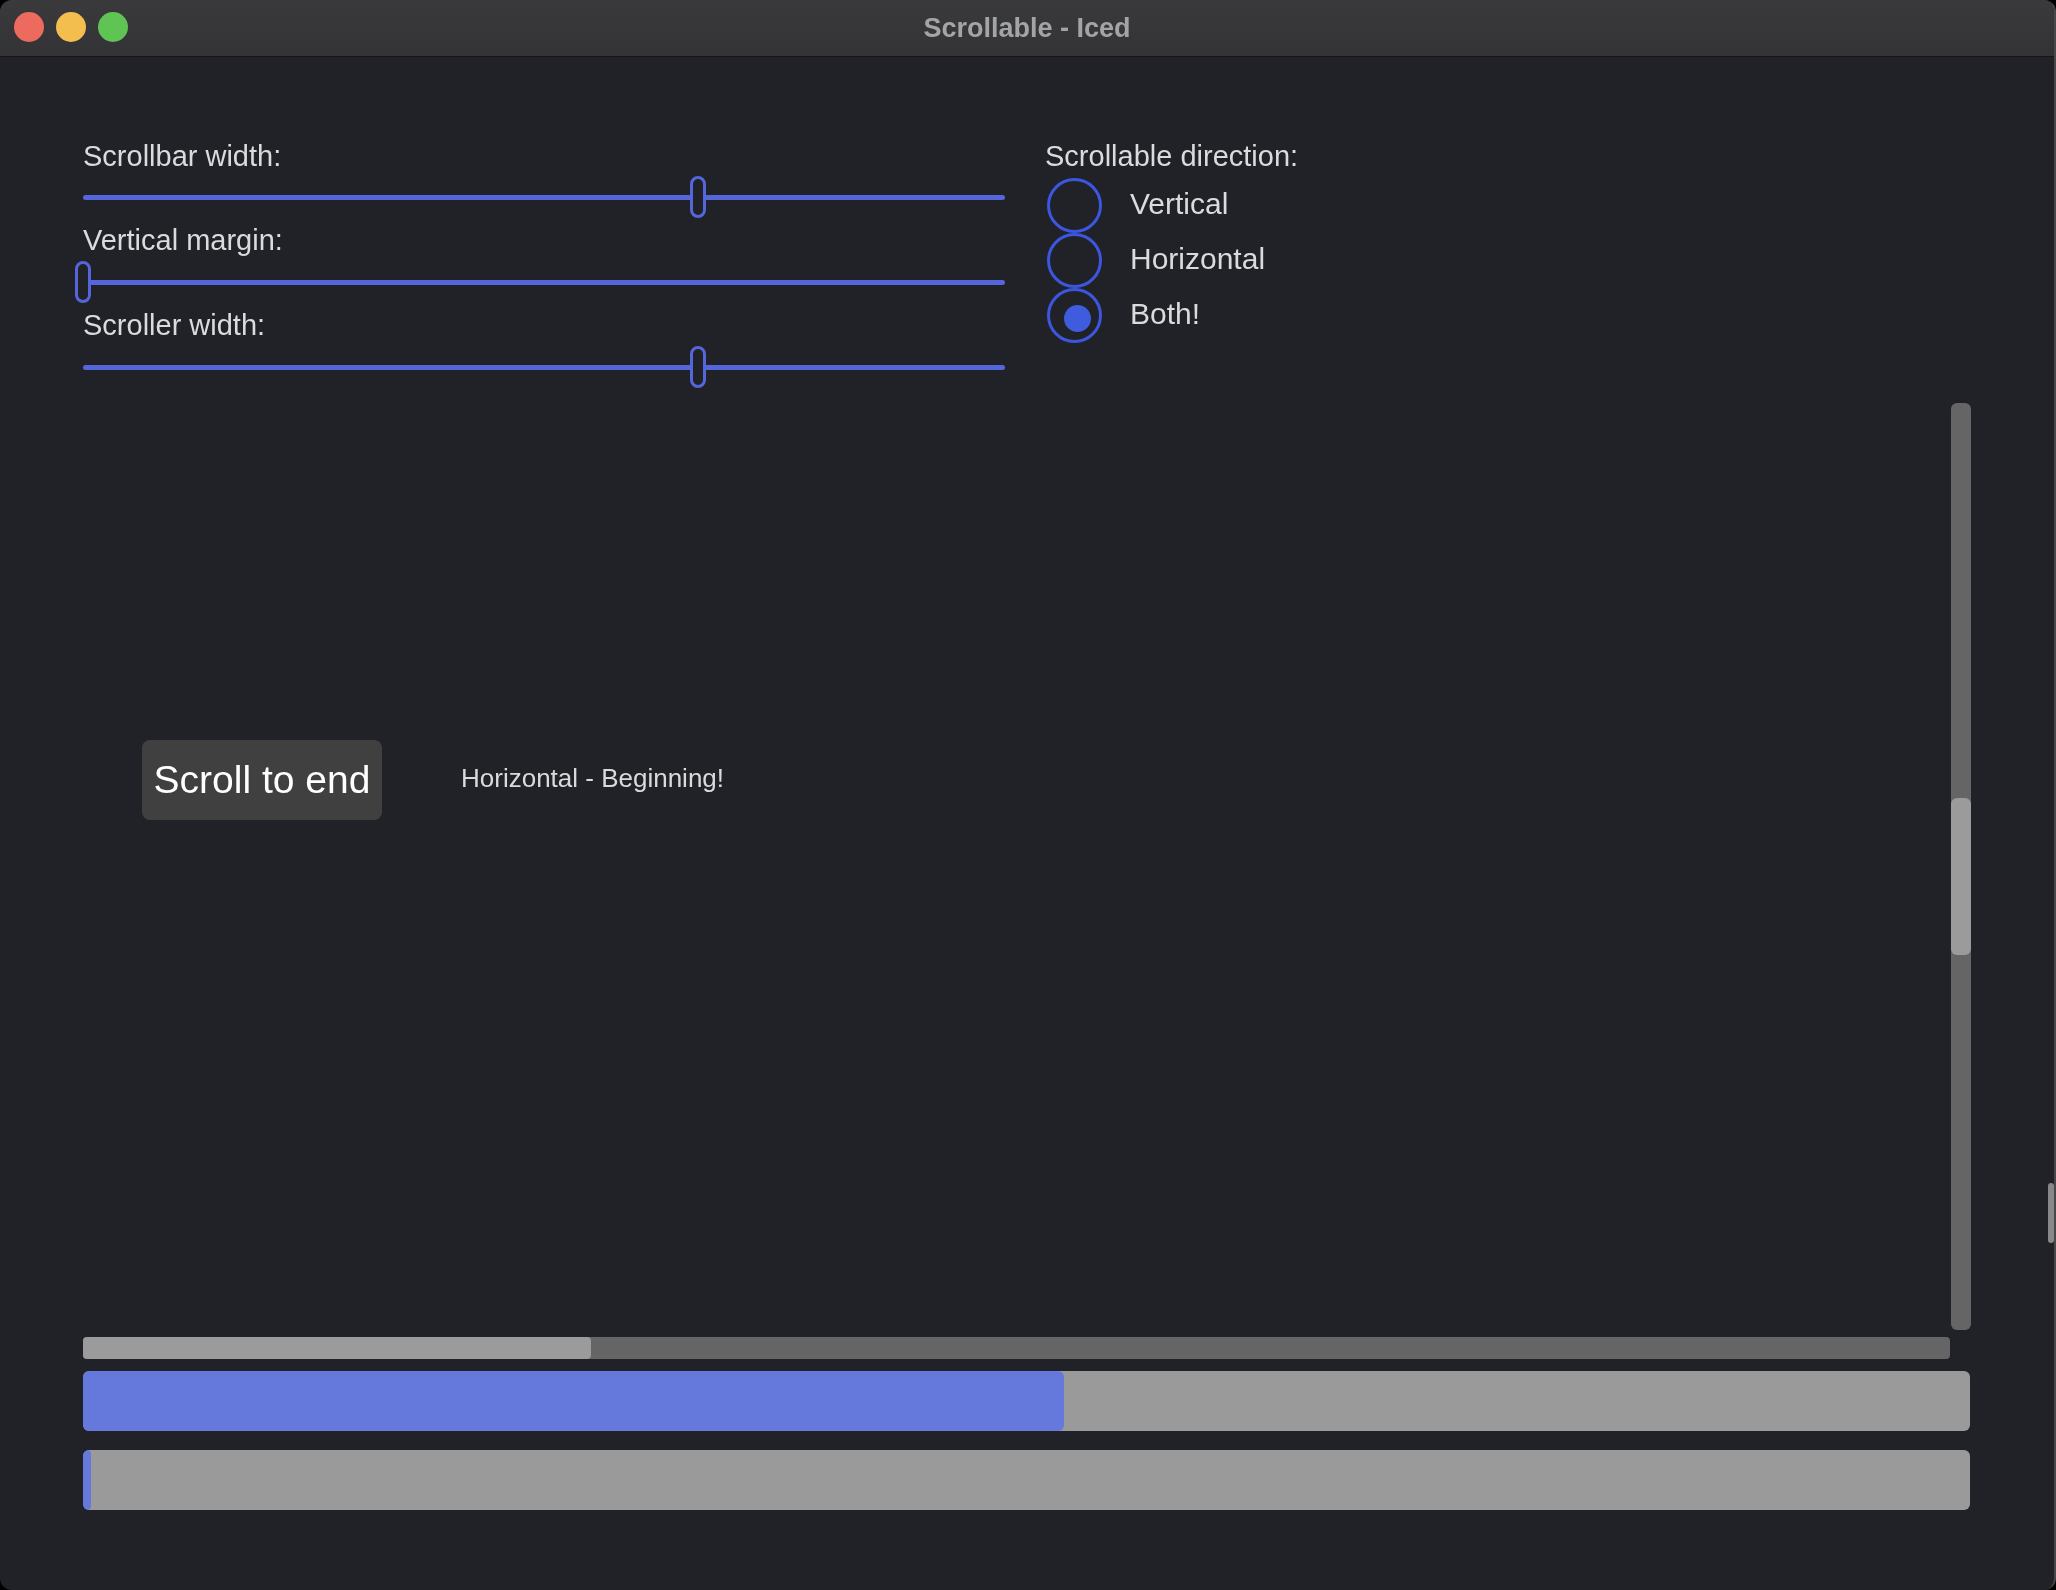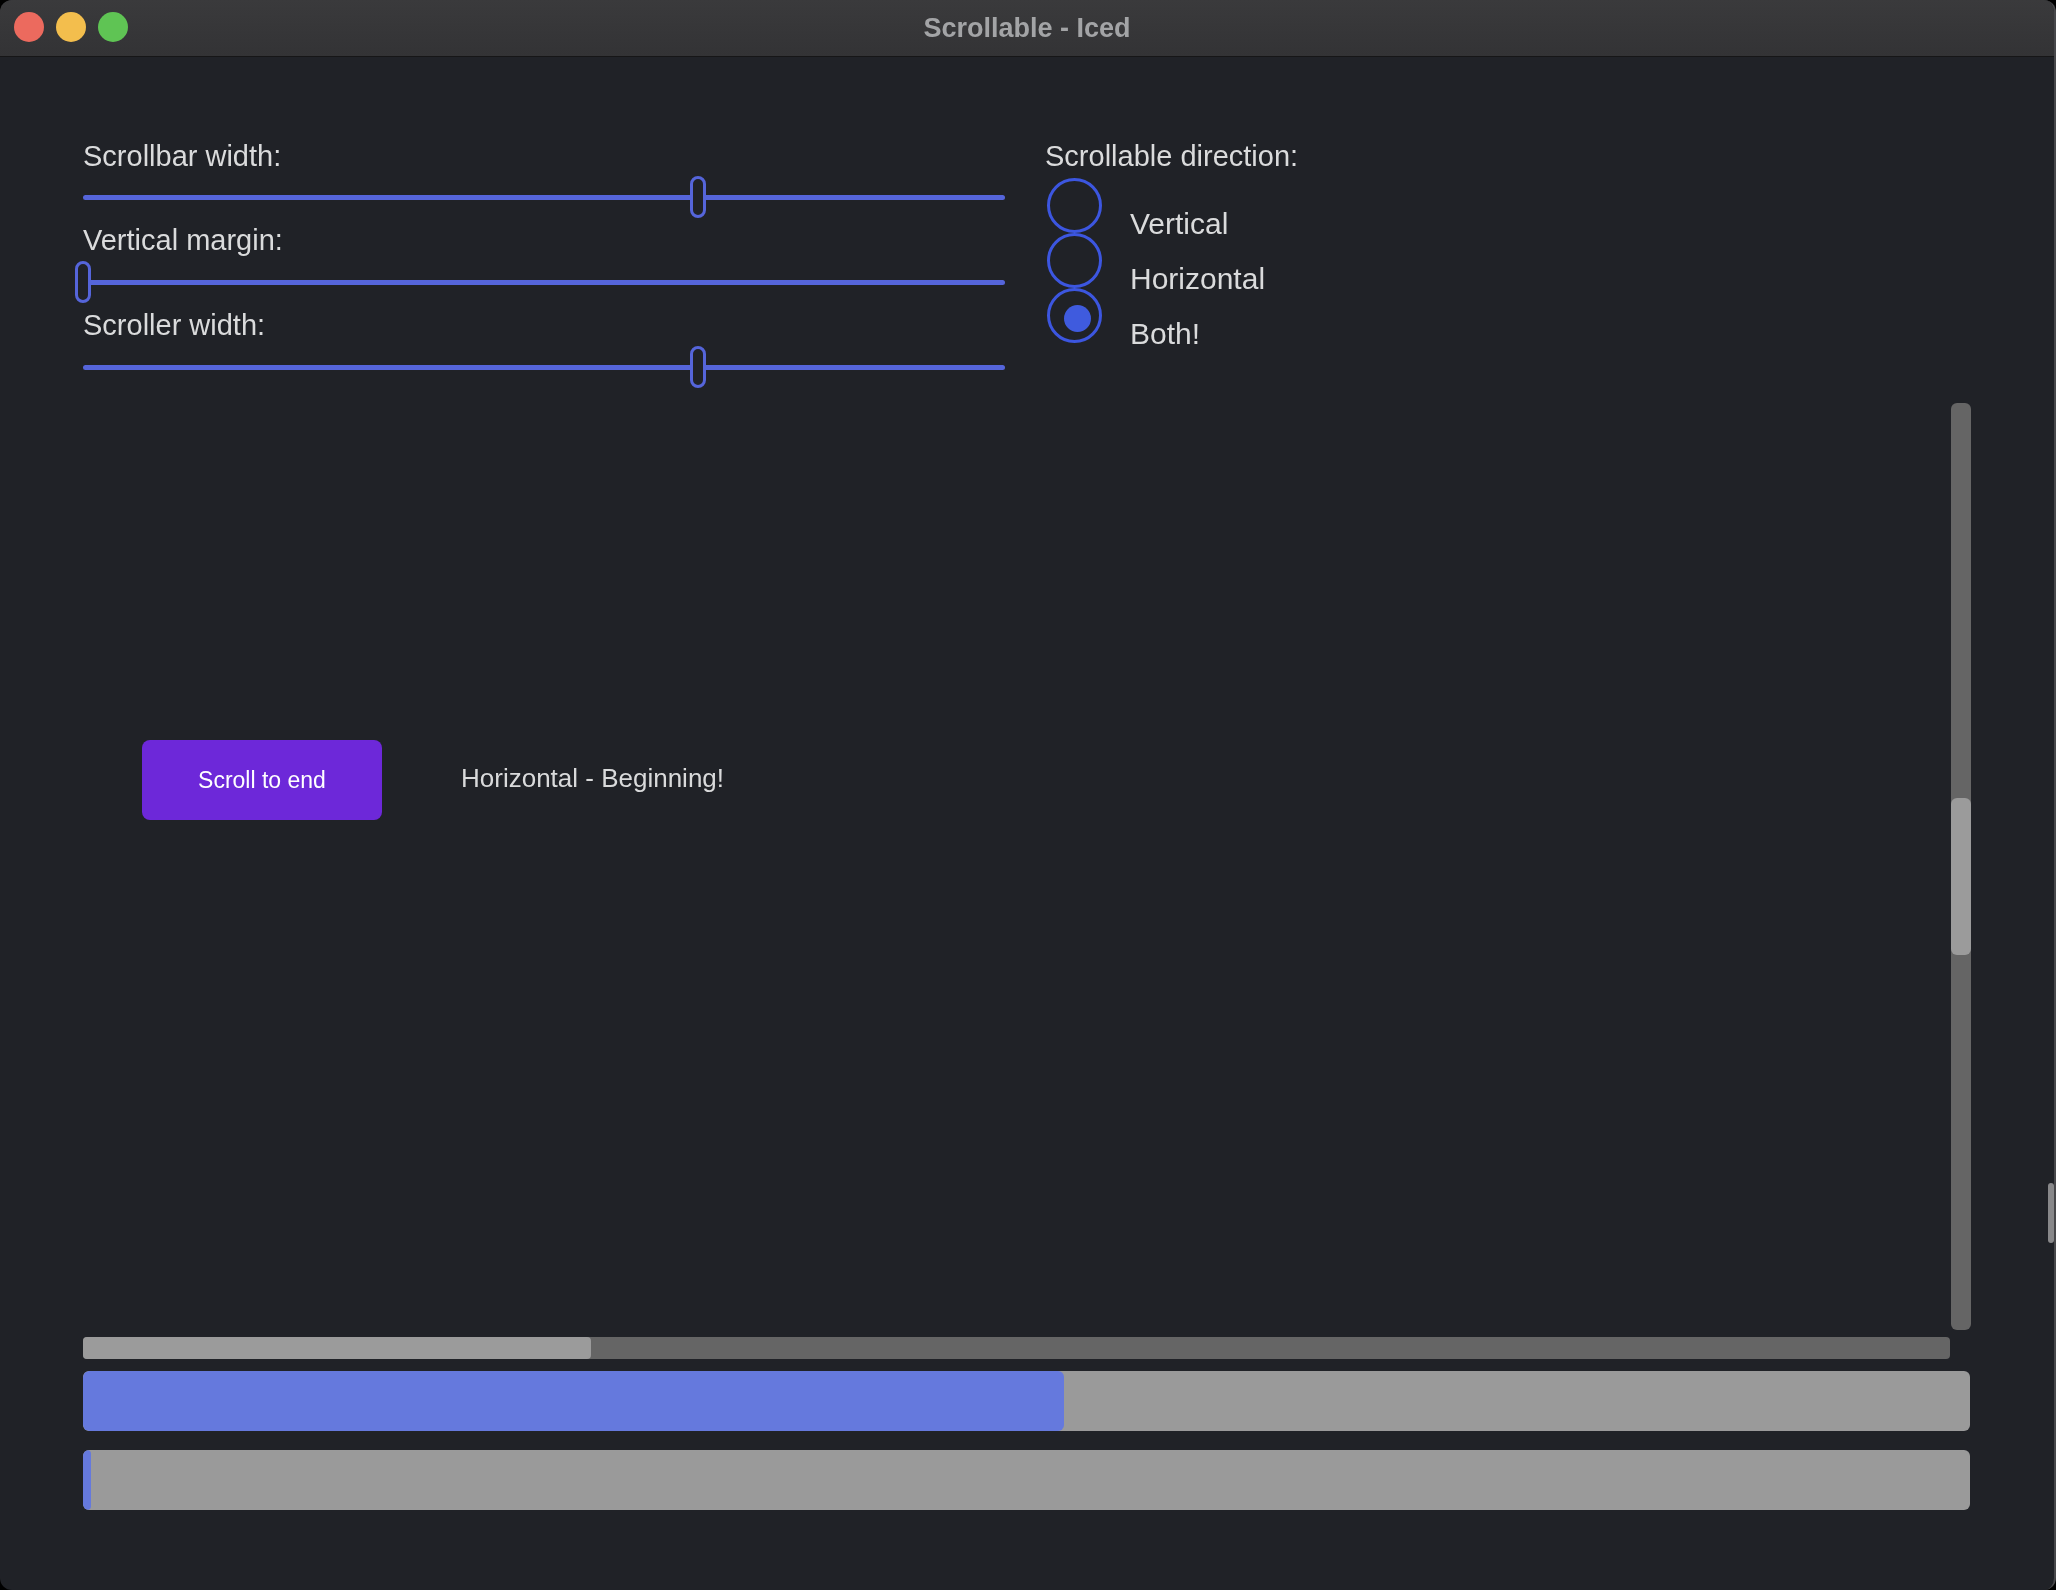--- a/index.html
+++ b/index.html
@@ -22,24 +22,24 @@
   .slider-rail{position:absolute;left:0;right:0;top:19px;height:5px;background:#5565da;border-radius:3px;}
   .slider-handle{position:absolute;top:0;width:16px;height:42px;box-sizing:border-box;
     background:#202227;border:3px solid #5565da;border-radius:9px;}
   
   .radio-row{position:absolute;height:55px;}
   .radio-circle{position:absolute;left:0;top:0;width:55px;height:55px;box-sizing:border-box;
     border:3px solid #3c56e0;border-radius:50%;}
   .radio-dot{position:absolute;left:14px;top:14px;width:27px;height:27px;border-radius:50%;
     background:#3f5bde;display:none;}
   .radio-row.selected .radio-dot{display:block;}
-  .radio-lbl{position:absolute;left:83px;top:9px;color:#dadbdc;font-size:30px;white-space:nowrap;margin-top:20px;}
+  .radio-lbl{position:absolute;left:83px;top:9px;color:#dadbdc;font-size:30px;white-space:nowrap;}
   
-  .btn{position:absolute;left:142px;top:740px;width:240px;height:80px;background:#6d28d9;
-    border:none;border-radius:8px;color:#fff;font-size:23px;
+  .btn{position:absolute;left:142px;top:740px;width:240px;height:80px;background:#404040;
+    border:none;border-radius:8px;color:#fff;font-size:39px;
     font-family:"Liberation Sans","DejaVu Sans",sans-serif;}
   .status{position:absolute;left:461px;top:763px;color:#d9dadb;font-size:26px;white-space:nowrap;}
   
   .vtrack{position:absolute;left:1951px;top:403px;width:20px;height:927px;background:#656565;border-radius:6px;}
   .vthumb{position:absolute;left:0;width:20px;background:#9b9b9b;border-radius:6px;}
   .htrack{position:absolute;left:83px;top:1337px;width:1867px;height:22px;background:#656565;border-radius:4px;}
   .hthumb{position:absolute;left:0;top:0;height:22px;background:#9b9b9b;border-radius:4px;}
   .edge-thumb{position:absolute;right:0;top:1183px;width:6px;height:60px;background:#88888a;border-radius:3px;}
   
   .pbar{position:absolute;left:83px;width:1887px;height:60px;background:#9a9a9a;border-radius:6px;overflow:hidden;}

